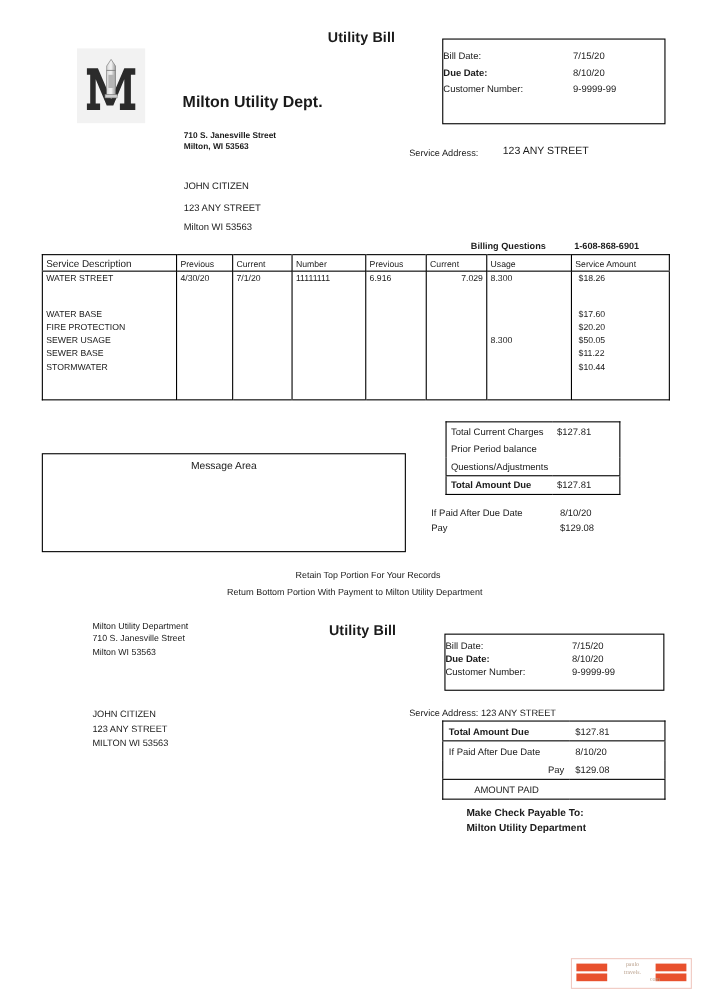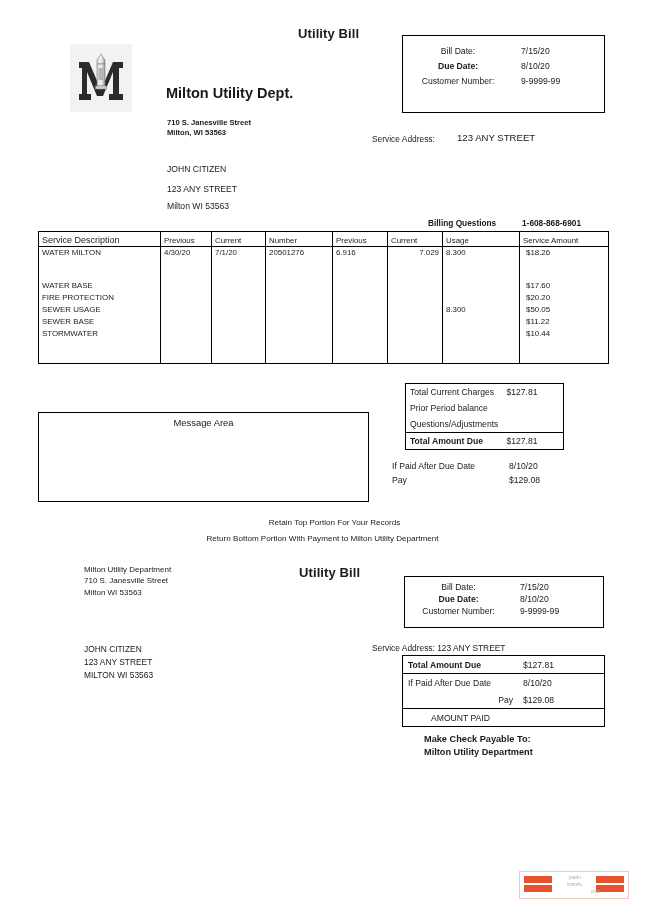--- a/index.html
+++ b/index.html
@@ -63,21 +63,21 @@
     border: 1.3px solid #000;
     box-sizing: border-box;
     padding: 7px 9px 8px 0;
   }
   .billinfo table { border-collapse: collapse; width: 100%; }
   .billinfo td {
     font-size: 8.6px;
     padding: 2.5px 0;
     vertical-align: middle;
   }
-  .billinfo td.lbl { text-align: center; padding-right: 8px; white-space: nowrap; }
+  .billinfo td.lbl { text-align: left; padding-right: 8px; white-space: nowrap; }
   .billinfo td.val { text-align: left; width: 74px; }
   .bold { font-weight: bold; }
 
   
   .svc-addr-lbl { font-size: 8.4px; }
   .svc-addr-val { font-size: 9.6px; }
 
   .billing-q { font-size: 8.3px; font-weight: bold; }
 
   
@@ -257,36 +257,36 @@
           <td class="hdr-bot">Number</td>
           <td class="hdr-bot">Previous</td>
           <td class="hdr-bot">Current</td>
           <td class="hdr-bot">Usage</td>
           <td class="hdr-bot noborder-r">Service Amount</td>
         </tr>
       </thead>
       <tbody>
         <tr class="body-row" style="height:117px;">
           <td class="cell noborder-l">
-            <div class="line">WATER MILTON</div>
+            <div class="line">WATER STREET</div>
             <div class="line gap"></div>
             <div class="line">WATER BASE</div>
             <div class="line">FIRE PROTECTION</div>
             <div class="line">SEWER USAGE</div>
             <div class="line">SEWER BASE</div>
             <div class="line">STORMWATER</div>
           </td>
           <td class="cell">
             <div class="line">4/30/20</div>
           </td>
           <td class="cell">
             <div class="line">7/1/20</div>
           </td>
           <td class="cell">
-            <div class="line">20501276</div>
+            <div class="line">11111111</div>
           </td>
           <td class="cell">
             <div class="line">6.916</div>
           </td>
           <td class="cell">
             <div class="line right">7.029</div>
           </td>
           <td class="cell">
             <div class="line">8.300</div>
             <div class="line gap"></div>

